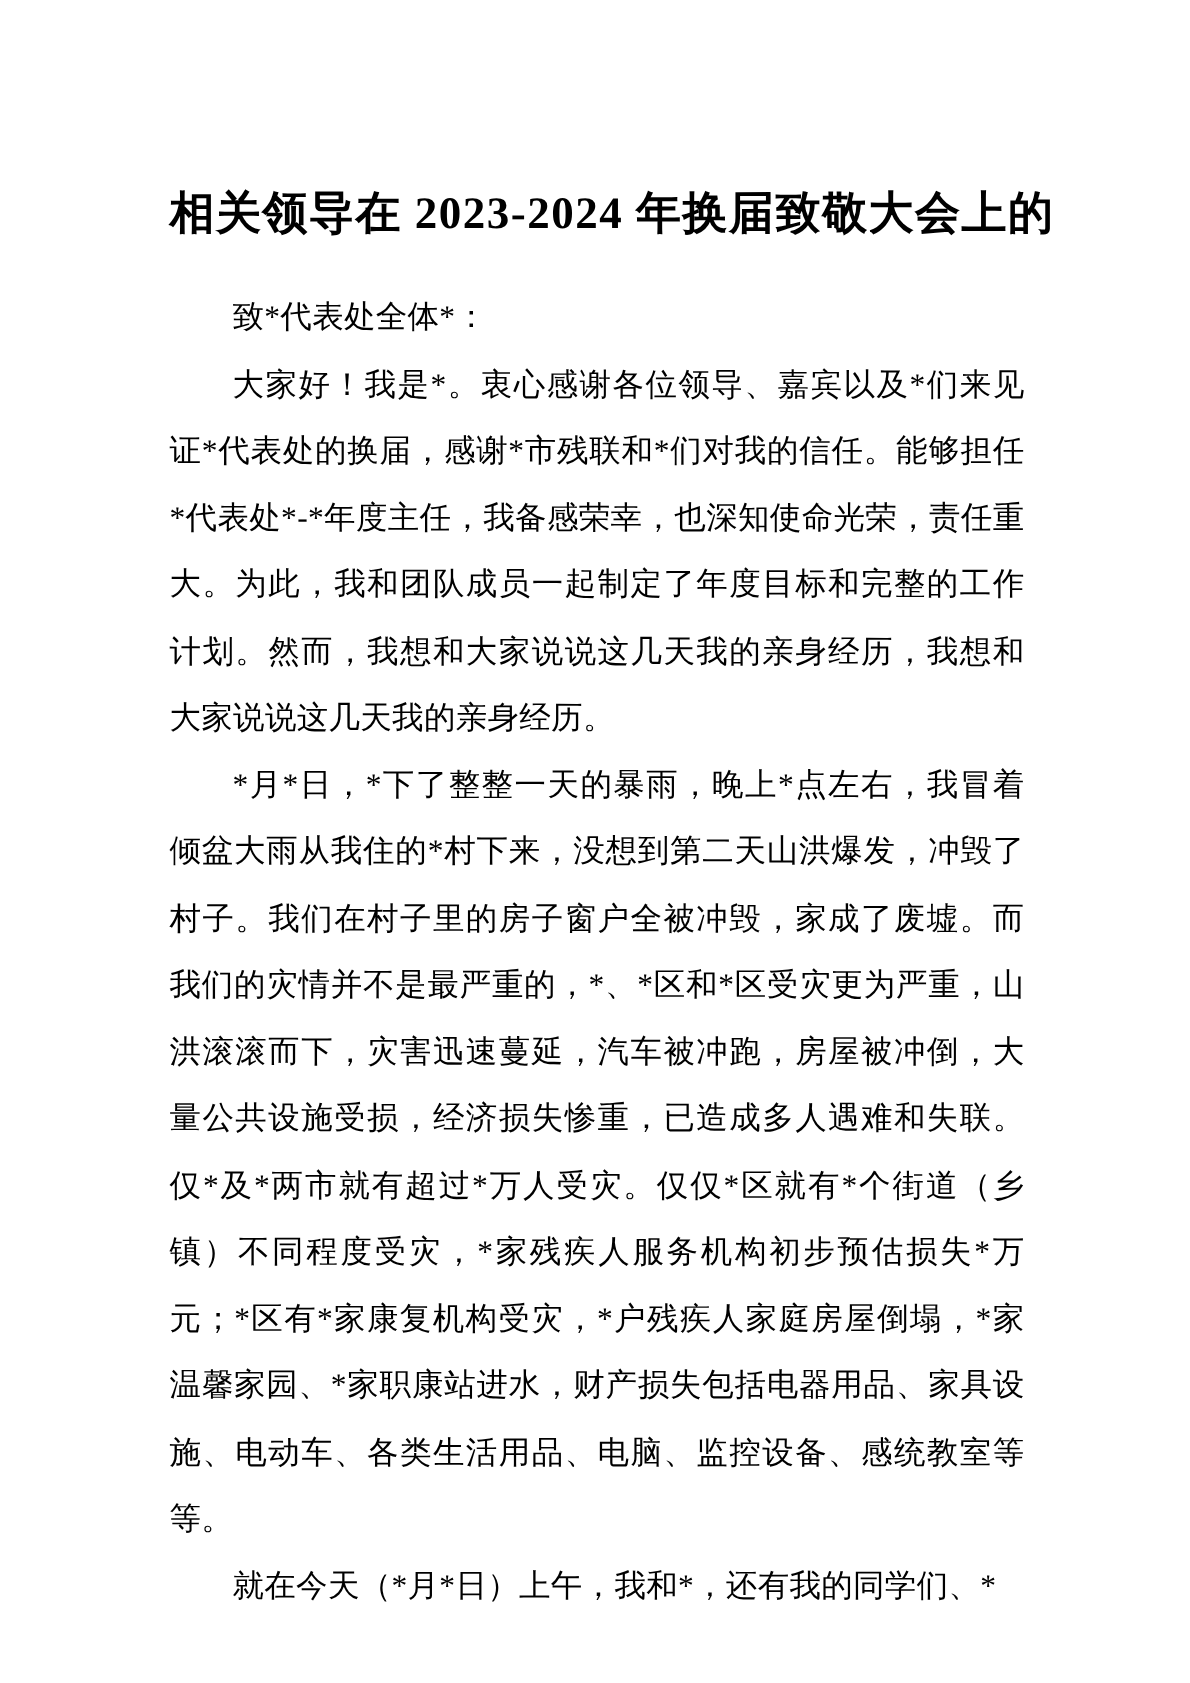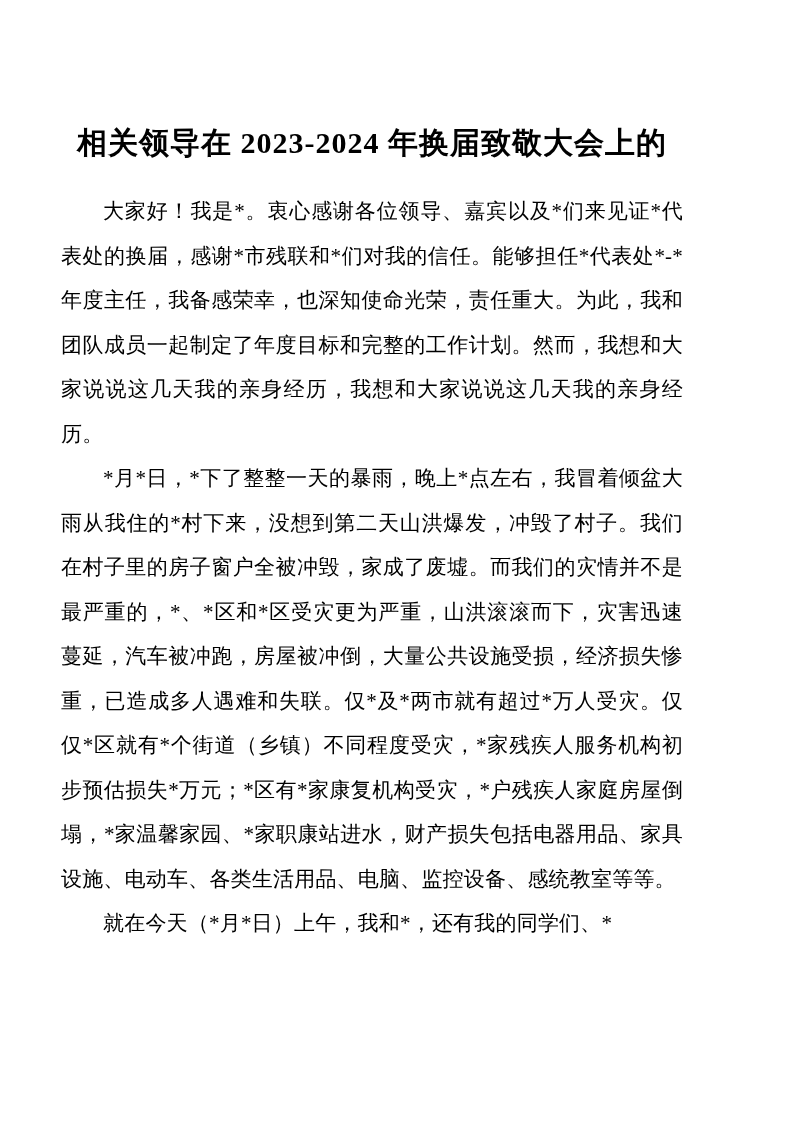--- a/index.html
+++ b/index.html
@@ -6,21 +6,21 @@
     margin: 0;
     padding: 0;
     background: #ffffff;
   }
   .page {
     position: relative;
     width: 793px;
     height: 1122px;
     background: #ffffff;
     box-sizing: border-box;
-    padding: 117px 110px 0 61px;
+    padding: 117px 110px 0 113px;
     overflow: hidden;
     font-family: "Liberation Serif", serif;
     color: #000000;
     border-radius: 31px;
   }
   .doc-title {
     margin: 0 0 21px 0;
     font-size: 30px;
     font-weight: bold;
     line-height: 51px;
@@ -43,18 +43,19 @@
 </head>
 <body>
 
 <div class="page">
 
   <h1 class="doc-title">
     <span class="title-line">相关领导在 2023-2024 年换届致敬大会上的</span>
   </h1>
 
   <div class="doc-body">
+    <p>致*代表处全体*：</p>
     <p>大家好！我是*。衷心感谢各位领导、嘉宾以及*们来见证*代表处的换届，感谢*市残联和*们对我的信任。能够担任*代表处*-*年度主任，我备感荣幸，也深知使命光荣，责任重大。为此，我和团队成员一起制定了年度目标和完整的工作计划。然而，我想和大家说说这几天我的亲身经历，我想和大家说说这几天我的亲身经历。</p>
     <p>*月*日，*下了整整一天的暴雨，晚上*点左右，我冒着倾盆大雨从我住的*村下来，没想到第二天山洪爆发，冲毁了村子。我们在村子里的房子窗户全被冲毁，家成了废墟。而我们的灾情并不是最严重的，*、*区和*区受灾更为严重，山洪滚滚而下，灾害迅速蔓延，汽车被冲跑，房屋被冲倒，大量公共设施受损，经济损失惨重，已造成多人遇难和失联。仅*及*两市就有超过*万人受灾。仅仅*区就有*个街道（乡镇）不同程度受灾，*家残疾人服务机构初步预估损失*万元；*区有*家康复机构受灾，*户残疾人家庭房屋倒塌，*家温馨家园、*家职康站进水，财产损失包括电器用品、家具设施、电动车、各类生活用品、电脑、监控设备、感统教室等等。</p>
     <p>就在今天（*月*日）上午，我和*，还有我的同学们、*</p>
   </div>
 
 </div>
 
 </body></html>

